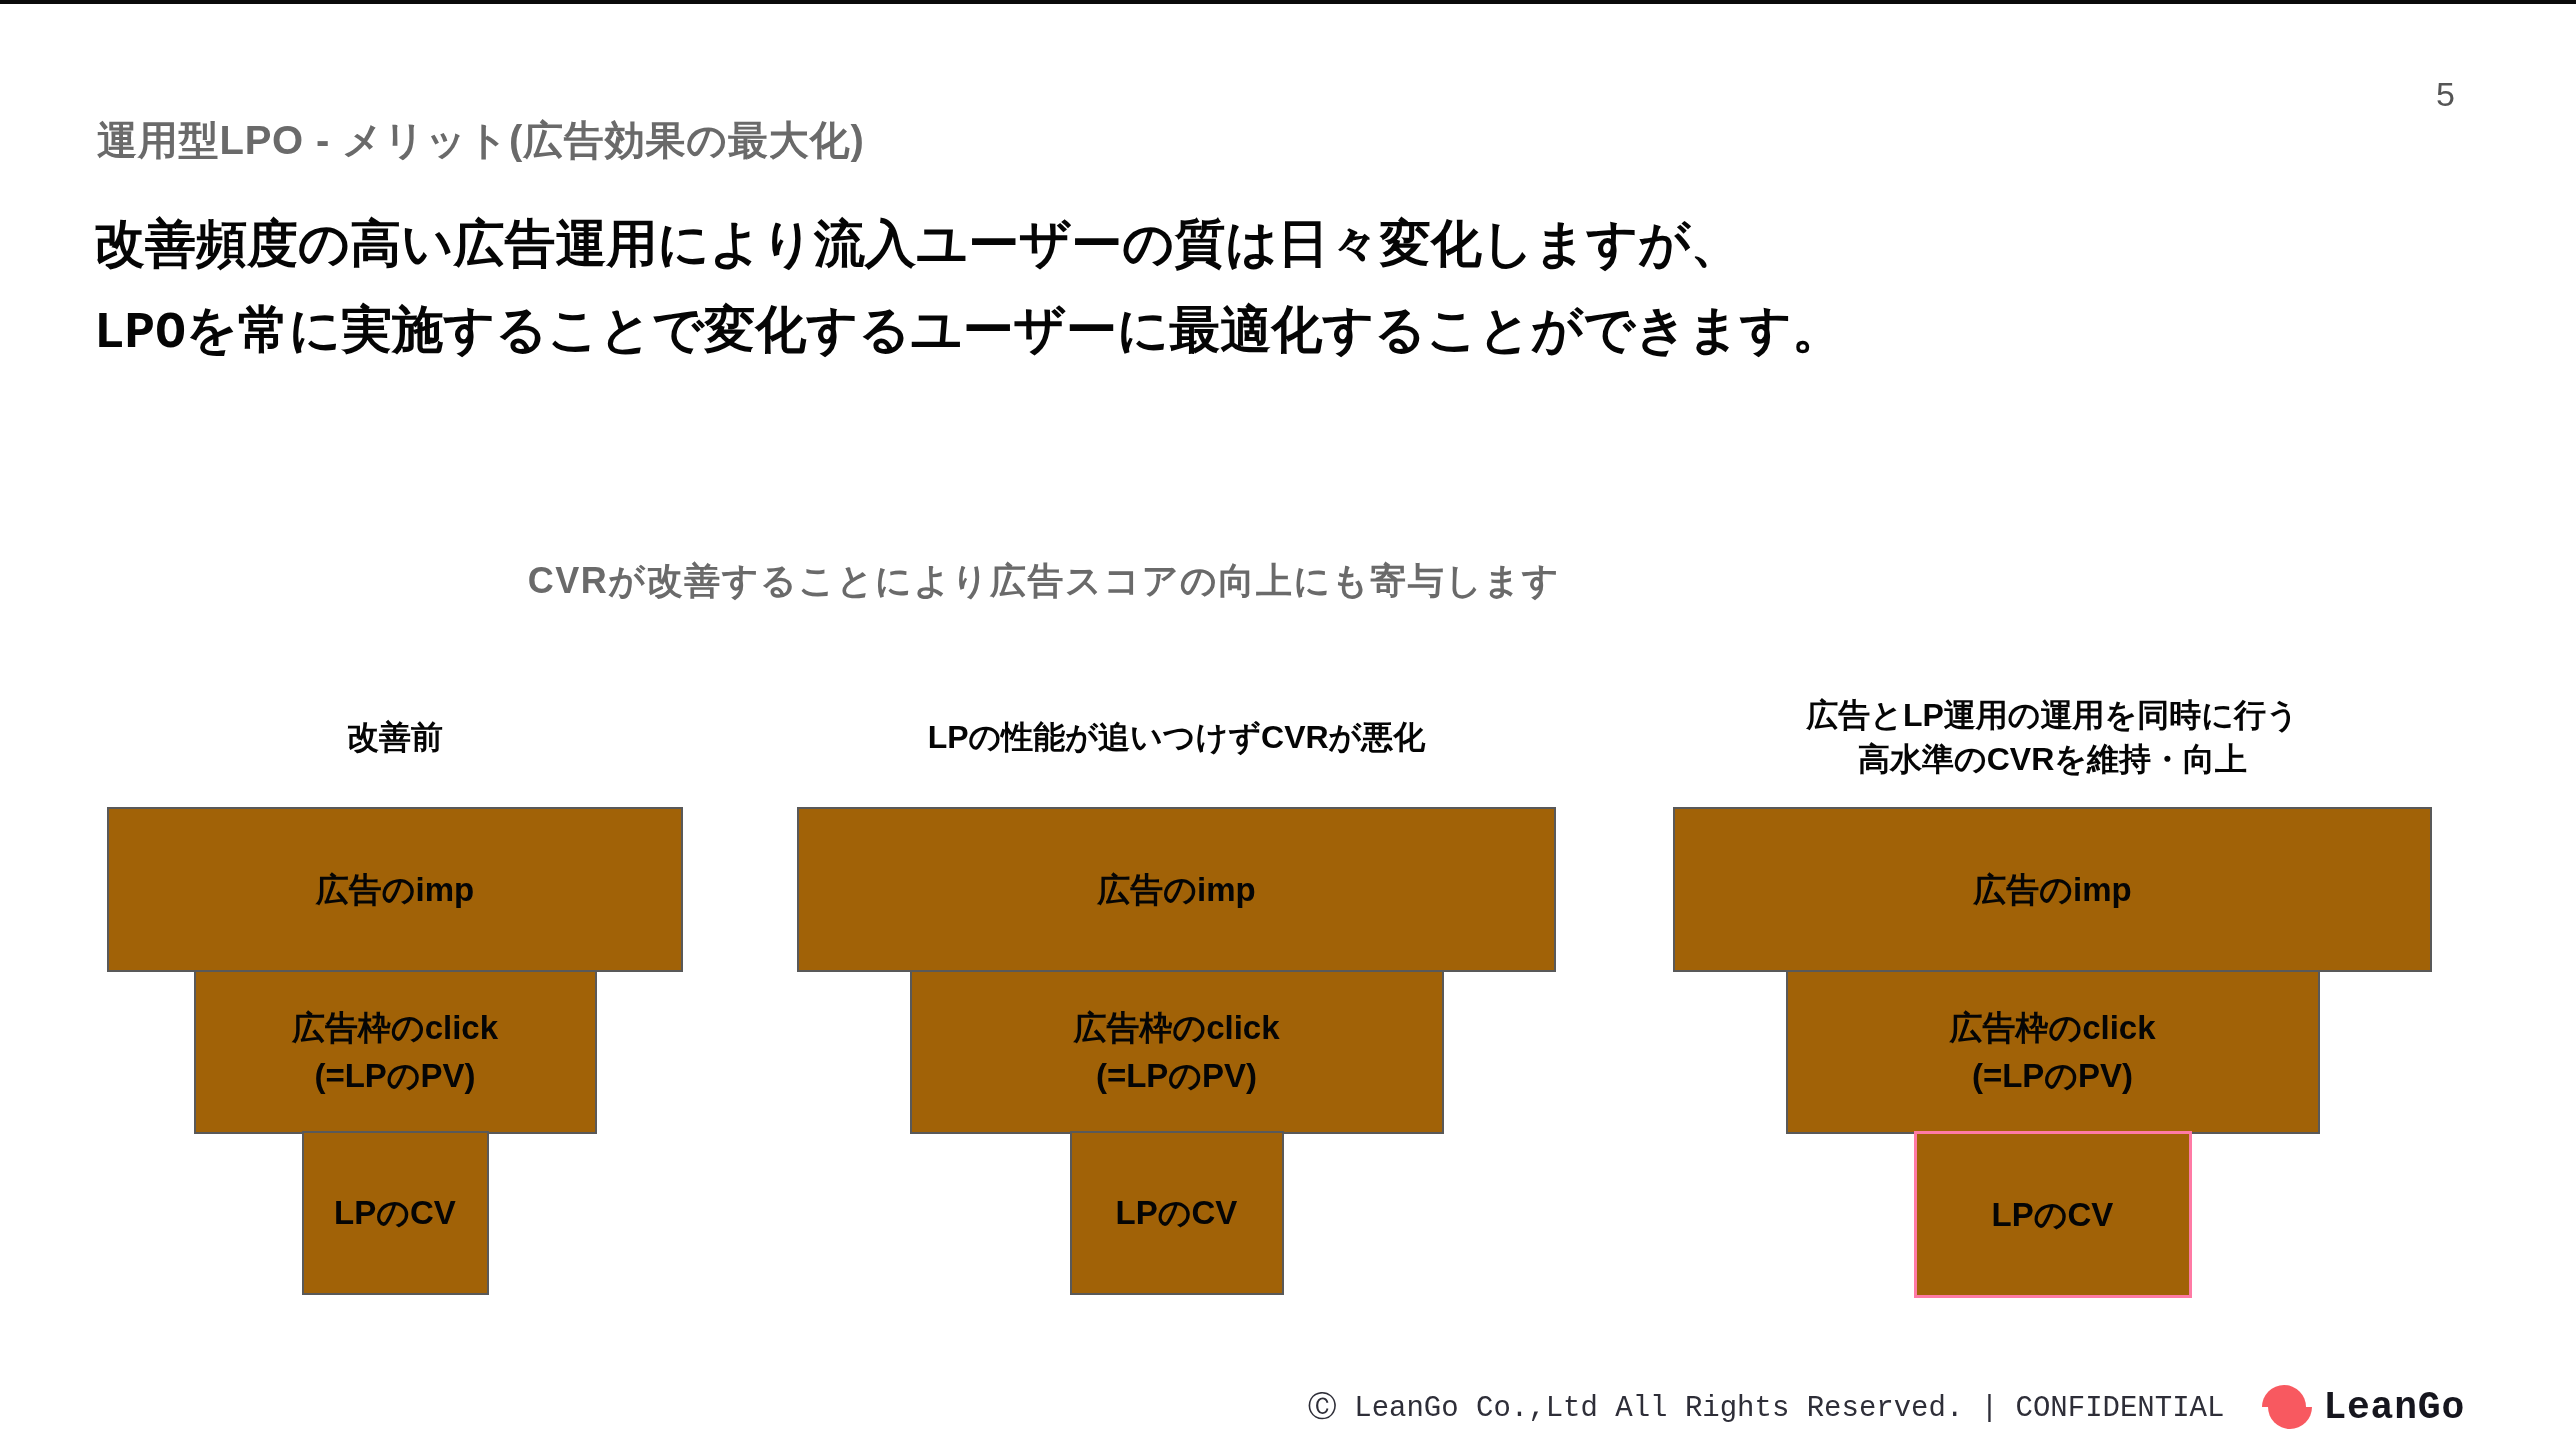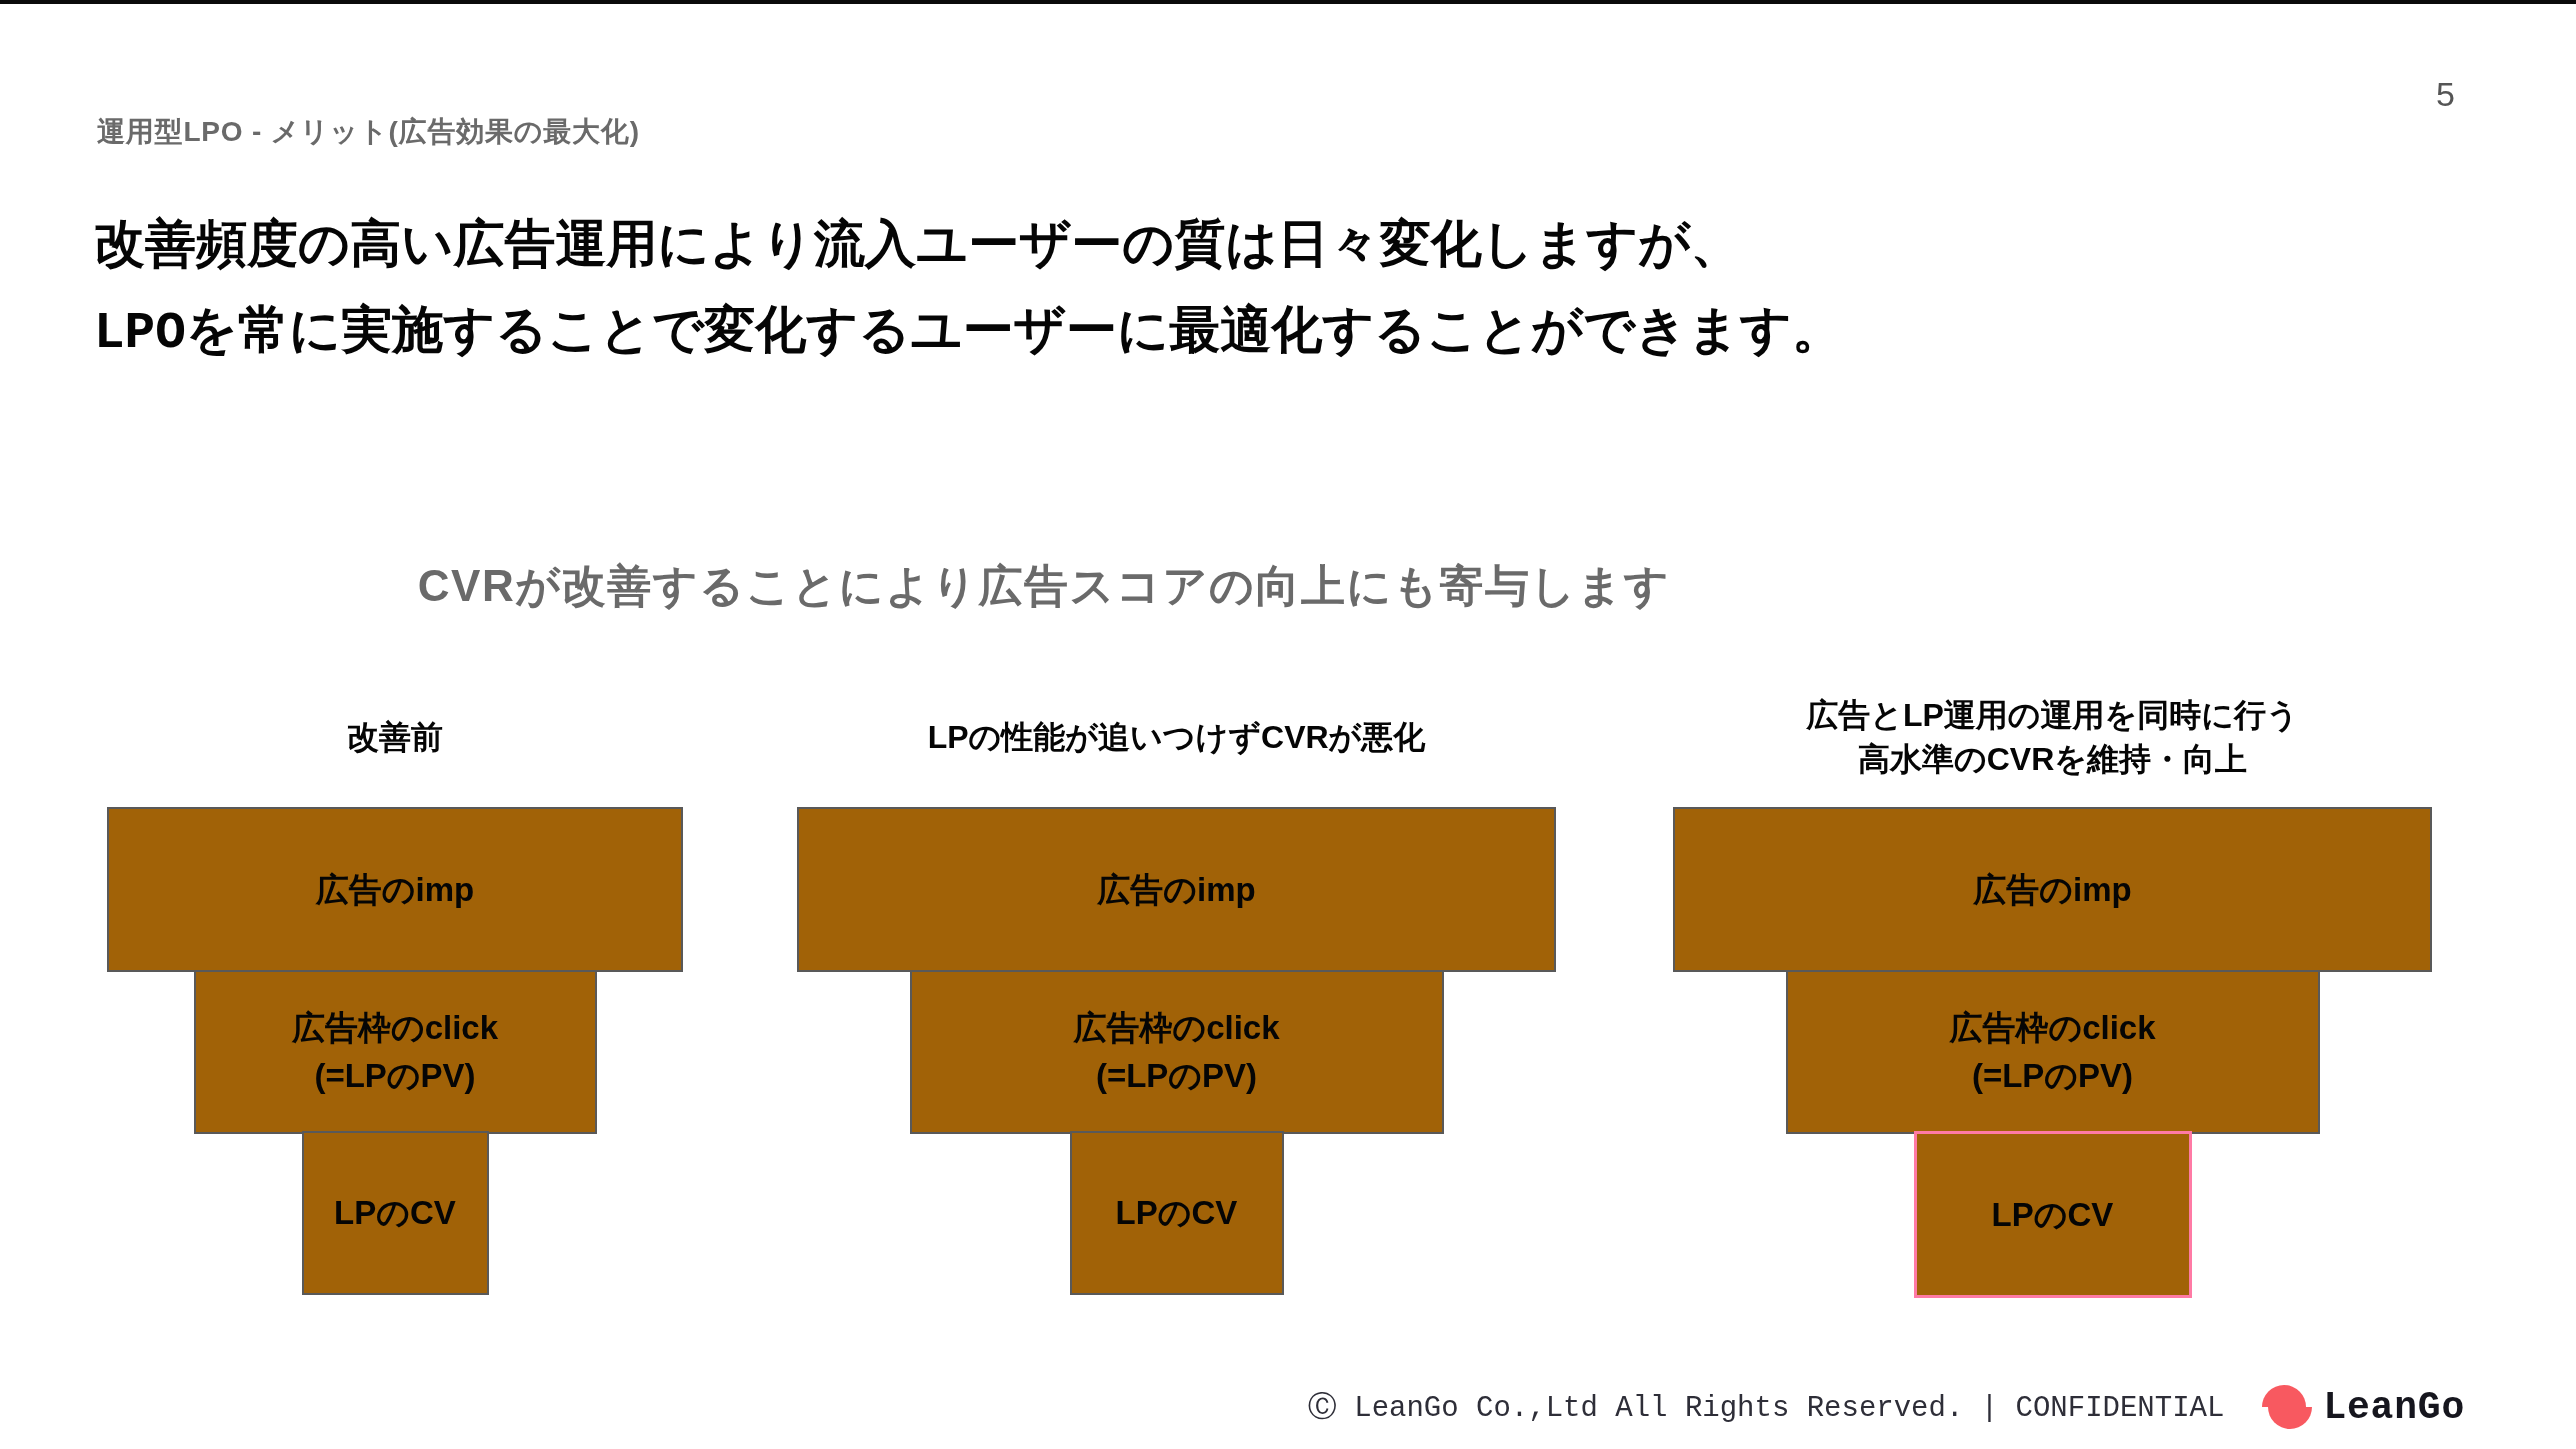--- a/index.html
+++ b/index.html
@@ -27,21 +27,21 @@
     top: 75px;
     right: 121px;
     font-size: 34px;
     color: #555555;
     font-weight: 400;
   }
   .eyebrow {
     position: absolute;
     left: 97px;
     top: 113px;
-    font-size: 28px;
+    font-size: 40px;
     font-weight: bold;
     color: #6a6a6a;
     letter-spacing: 0.8px;
     white-space: nowrap;
   }
   .main-heading {
     position: absolute;
     left: 94px;
     top: 205px;
     font-size: 51px;
@@ -51,21 +51,21 @@
     white-space: nowrap;
     font-family: Liberation Mono, monospace;
   }
   .main-heading .heading-line { display: block; }
   .subheading {
     position: absolute;
     top: 557px;
     left: 0;
     width: 2088px;
     text-align: center;
-    font-size: 44px;
+    font-size: 36px;
     font-weight: bold;
     color: #6a6a6a;
     letter-spacing: 1.5px;
   }
 
   
   .funnel {
     position: absolute;
     top: 667px;
   }

